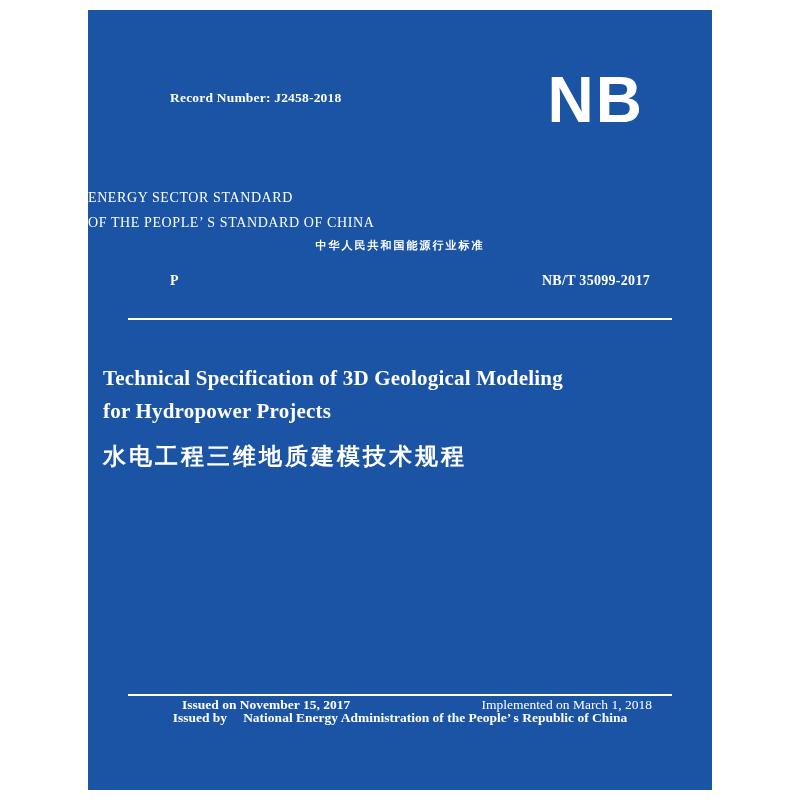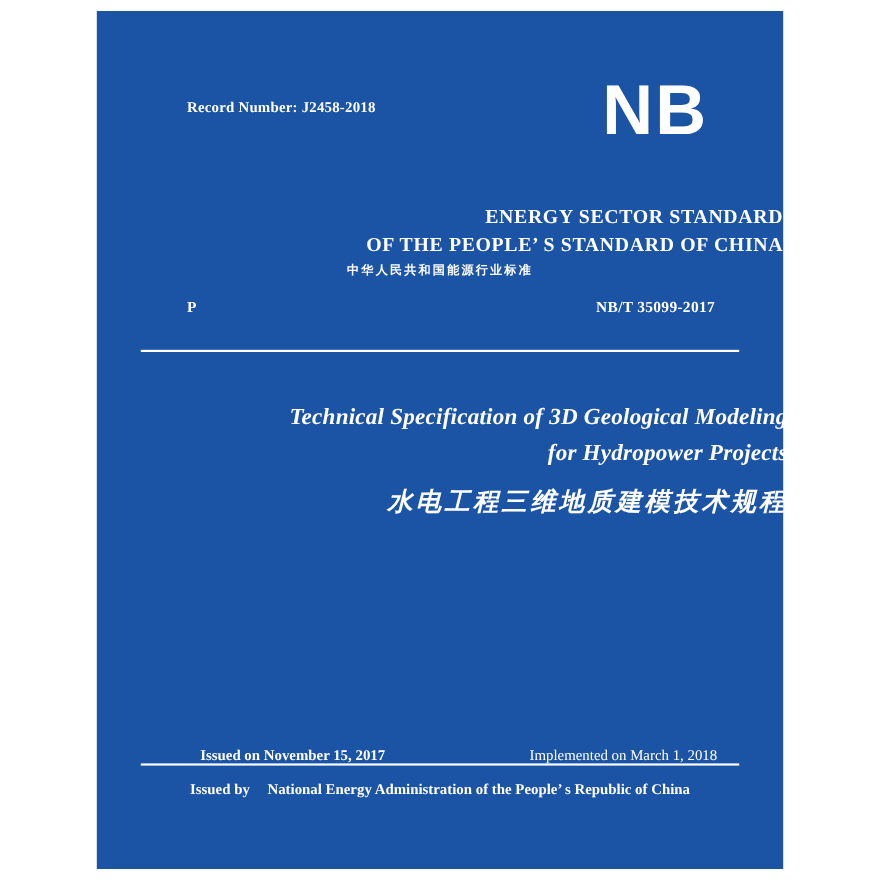--- a/index.html
+++ b/index.html
@@ -57,23 +57,23 @@
     font-weight: bold;
     letter-spacing: 2px;
     line-height: 64px;
     font-family: "Liberation Sans", sans-serif;
   }
   .title-en {
     position: absolute;
     left: 0;
     top: 175px;
     width: 100%;
-    text-align: right;
-    font-size: 18px;
-    font-weight: bold;
+    text-align: left;
+    font-size: 14px;
+    font-weight: normal;
     letter-spacing: 0.6px;
     line-height: 25px;
   }
   .title-cn {
     position: absolute;
     left: 0;
     top: 228px;
     width: 100%;
     text-align: center;
     font-size: 11px;
@@ -109,44 +109,43 @@
     left: 40px;
     width: 544px;
     height: 2px;
     background: #ffffff;
   }
   .rule-top { top: 308px; }
   .rule-bottom { top: 684px; }
   
   .main-title {
     position: absolute;
-    left: 4px;
+    left: 15px;
     top: 352px;
     width: 100%;
-    text-align: right;
-    font-style: italic;
+    text-align: left;
   }
   .main-title .en {
     font-size: 21px;
     font-weight: bold;
     line-height: 33px;
     letter-spacing: 0.2px;
   }
   .main-title .cn {
     margin-top: 13px;
     font-size: 23px;
     font-weight: bold;
     letter-spacing: 3px;
     font-family: "DejaVu Sans", sans-serif;
   }
   
   .dates {
     position: absolute;
     left: 0;
-    top: 669px;
+    top: 687px;
     width: 100%;
     height: 22px;
   }
   .date-issued {
     position: absolute;
     left: 94px;
     font-size: 13.5px;
     font-weight: bold;
   }
   .date-implemented {

